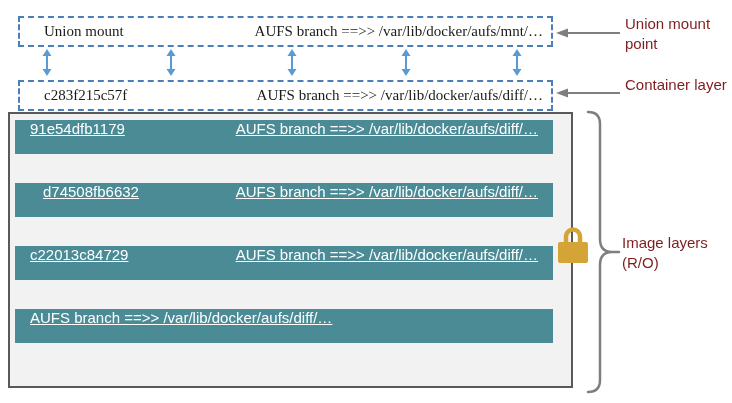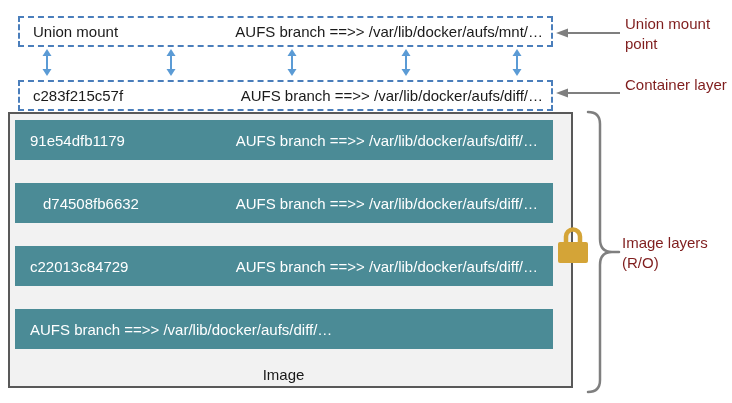--- a/index.html
+++ b/index.html
@@ -16,22 +16,23 @@
   .dashed-box {
     position: absolute;
     left: 18px;
     width: 535px;
     height: 31px;
     border: 2px dashed #4a7ebb;
     background: #ffffff;
     display: flex;
     align-items: center;
     justify-content: space-between;
-    padding: 0 8px 0 13px;
+    padding: 0 8px 0 24px;
     font-size: 15px;
+    font-family: Liberation Serif, serif;
   }
   .dashed-box.union { top: 16px; }
   .dashed-box.container { top: 80px; }
   .dashed-box .box-id { white-space: nowrap; }
   .dashed-box .box-path { white-space: nowrap; }
 
   
   .sync-arrows { position: absolute; top: 49px; left: 0; width: 732px; height: 27px; }
   .sync-arrow { position: absolute; top: 0; }
 
@@ -42,28 +43,28 @@
     top: 112px;
     width: 565px;
     height: 276px;
     background: #f2f2f2;
     border: 2px solid #595959;
   }
   .layer-row {
     position: absolute;
     left: 5px;
     right: 18px;
-    height: 40px;
+    height: 34px;
     background: #4b8b96;
     color: #ffffff;
     display: flex;
-    align-items: center;
     justify-content: space-between;
     padding: 0 15px 0 15px;
     font-size: 15px;
+    text-decoration: underline;
   }
   .layer-row.r0 { top: 6px; }
   .layer-row.r1 { top: 69px; padding-left: 28px; }
   .layer-row.r2 { top: 132px; }
   .layer-row.r3 { top: 195px; }
   .layer-row span { white-space: nowrap; }
 
   .image-label {
     position: absolute;
     left: 0;
@@ -147,21 +148,20 @@
       <span>d74508fb6632</span>
       <span>AUFS branch ==&gt;&gt; /var/lib/docker/aufs/diff/…</span>
     </div>
     <div class="layer-row r2">
       <span>c22013c84729</span>
       <span>AUFS branch ==&gt;&gt; /var/lib/docker/aufs/diff/…</span>
     </div>
     <div class="layer-row r3">
       <span>AUFS branch ==&gt;&gt; /var/lib/docker/aufs/diff/…</span>
     </div>
-    <div class="image-label">Image</div>
   </div>
 
   <svg class="lock" viewBox="0 0 34 37">
     <path d="M 10,16 V 9.5 a 7,7 0 0 1 14,0 V 16" stroke="#d4a437" stroke-width="4.5" fill="none"></path>
     <rect x="2" y="15" width="30" height="21" rx="2" fill="#d4a437"></rect>
   </svg>
 
   <svg class="brace" viewBox="0 0 40 286">
     <path d="M 3,3 Q 15,3 15,15 L 15,130 Q 15,143 27,143 L 34,143 M 27,143 Q 15,143 15,156 L 15,271 Q 15,283 3,283" stroke="#7f7f7f" stroke-width="2.5" fill="none" stroke-linecap="round"></path>
   </svg>

